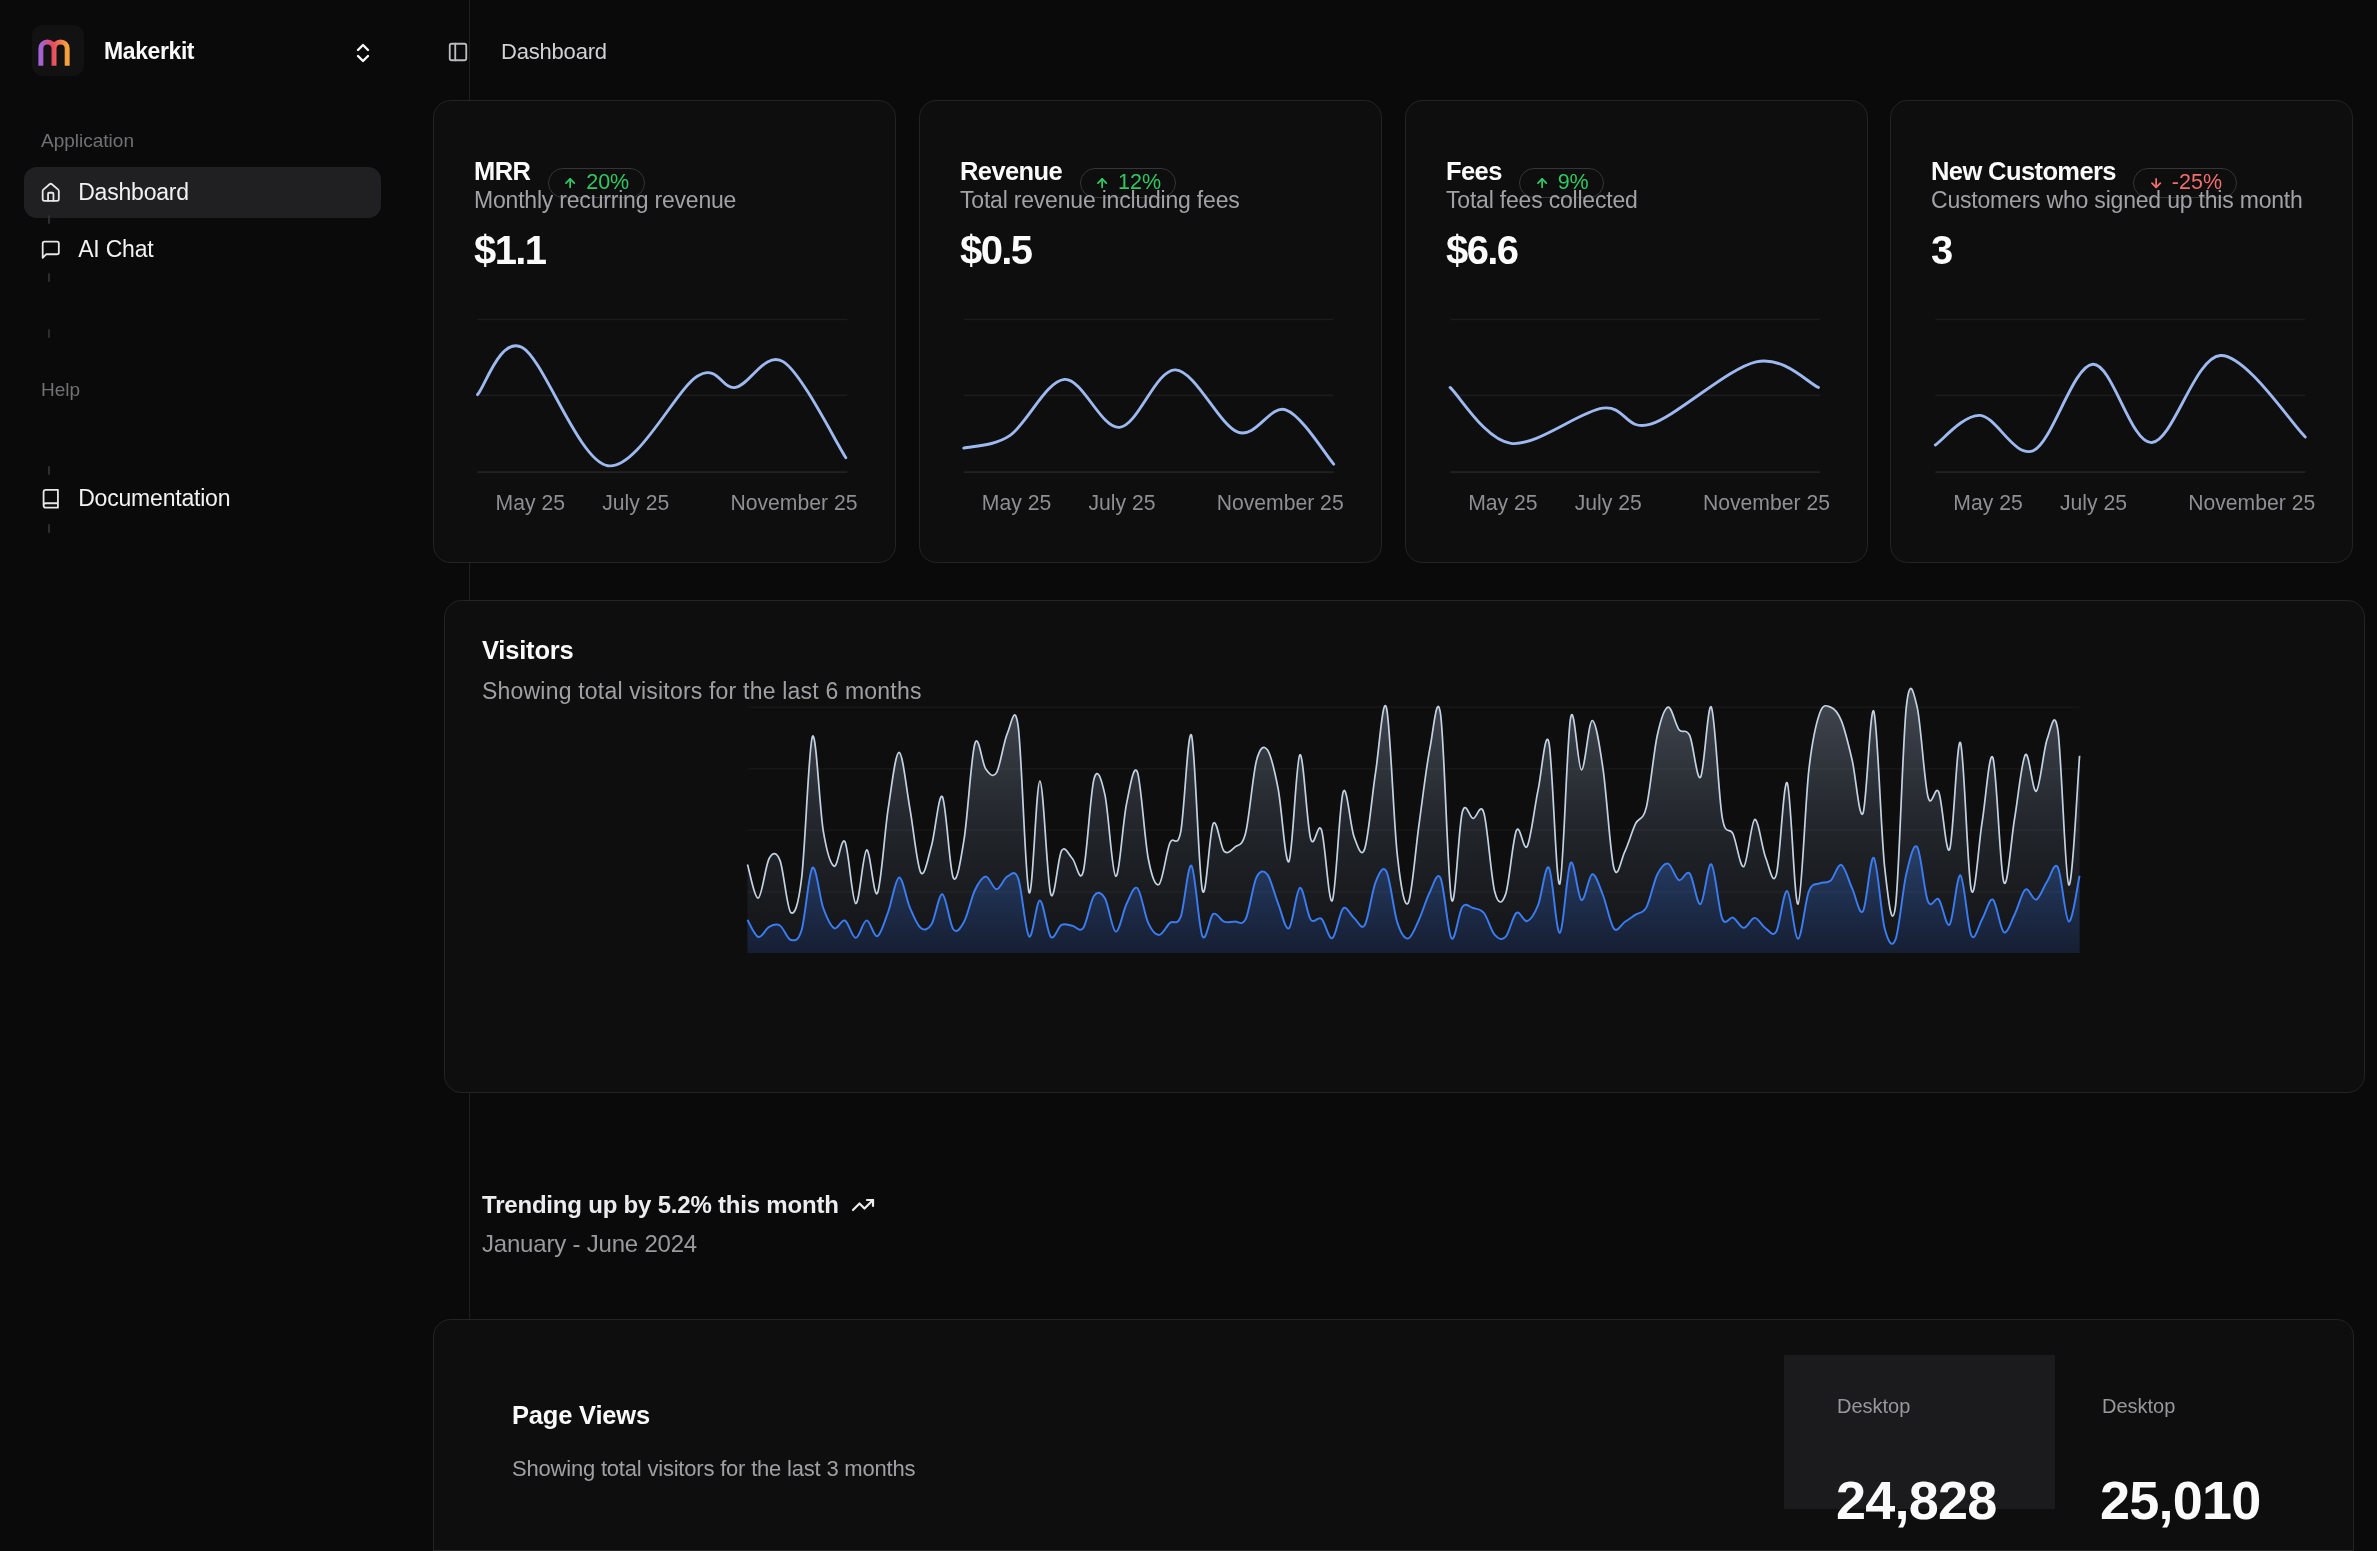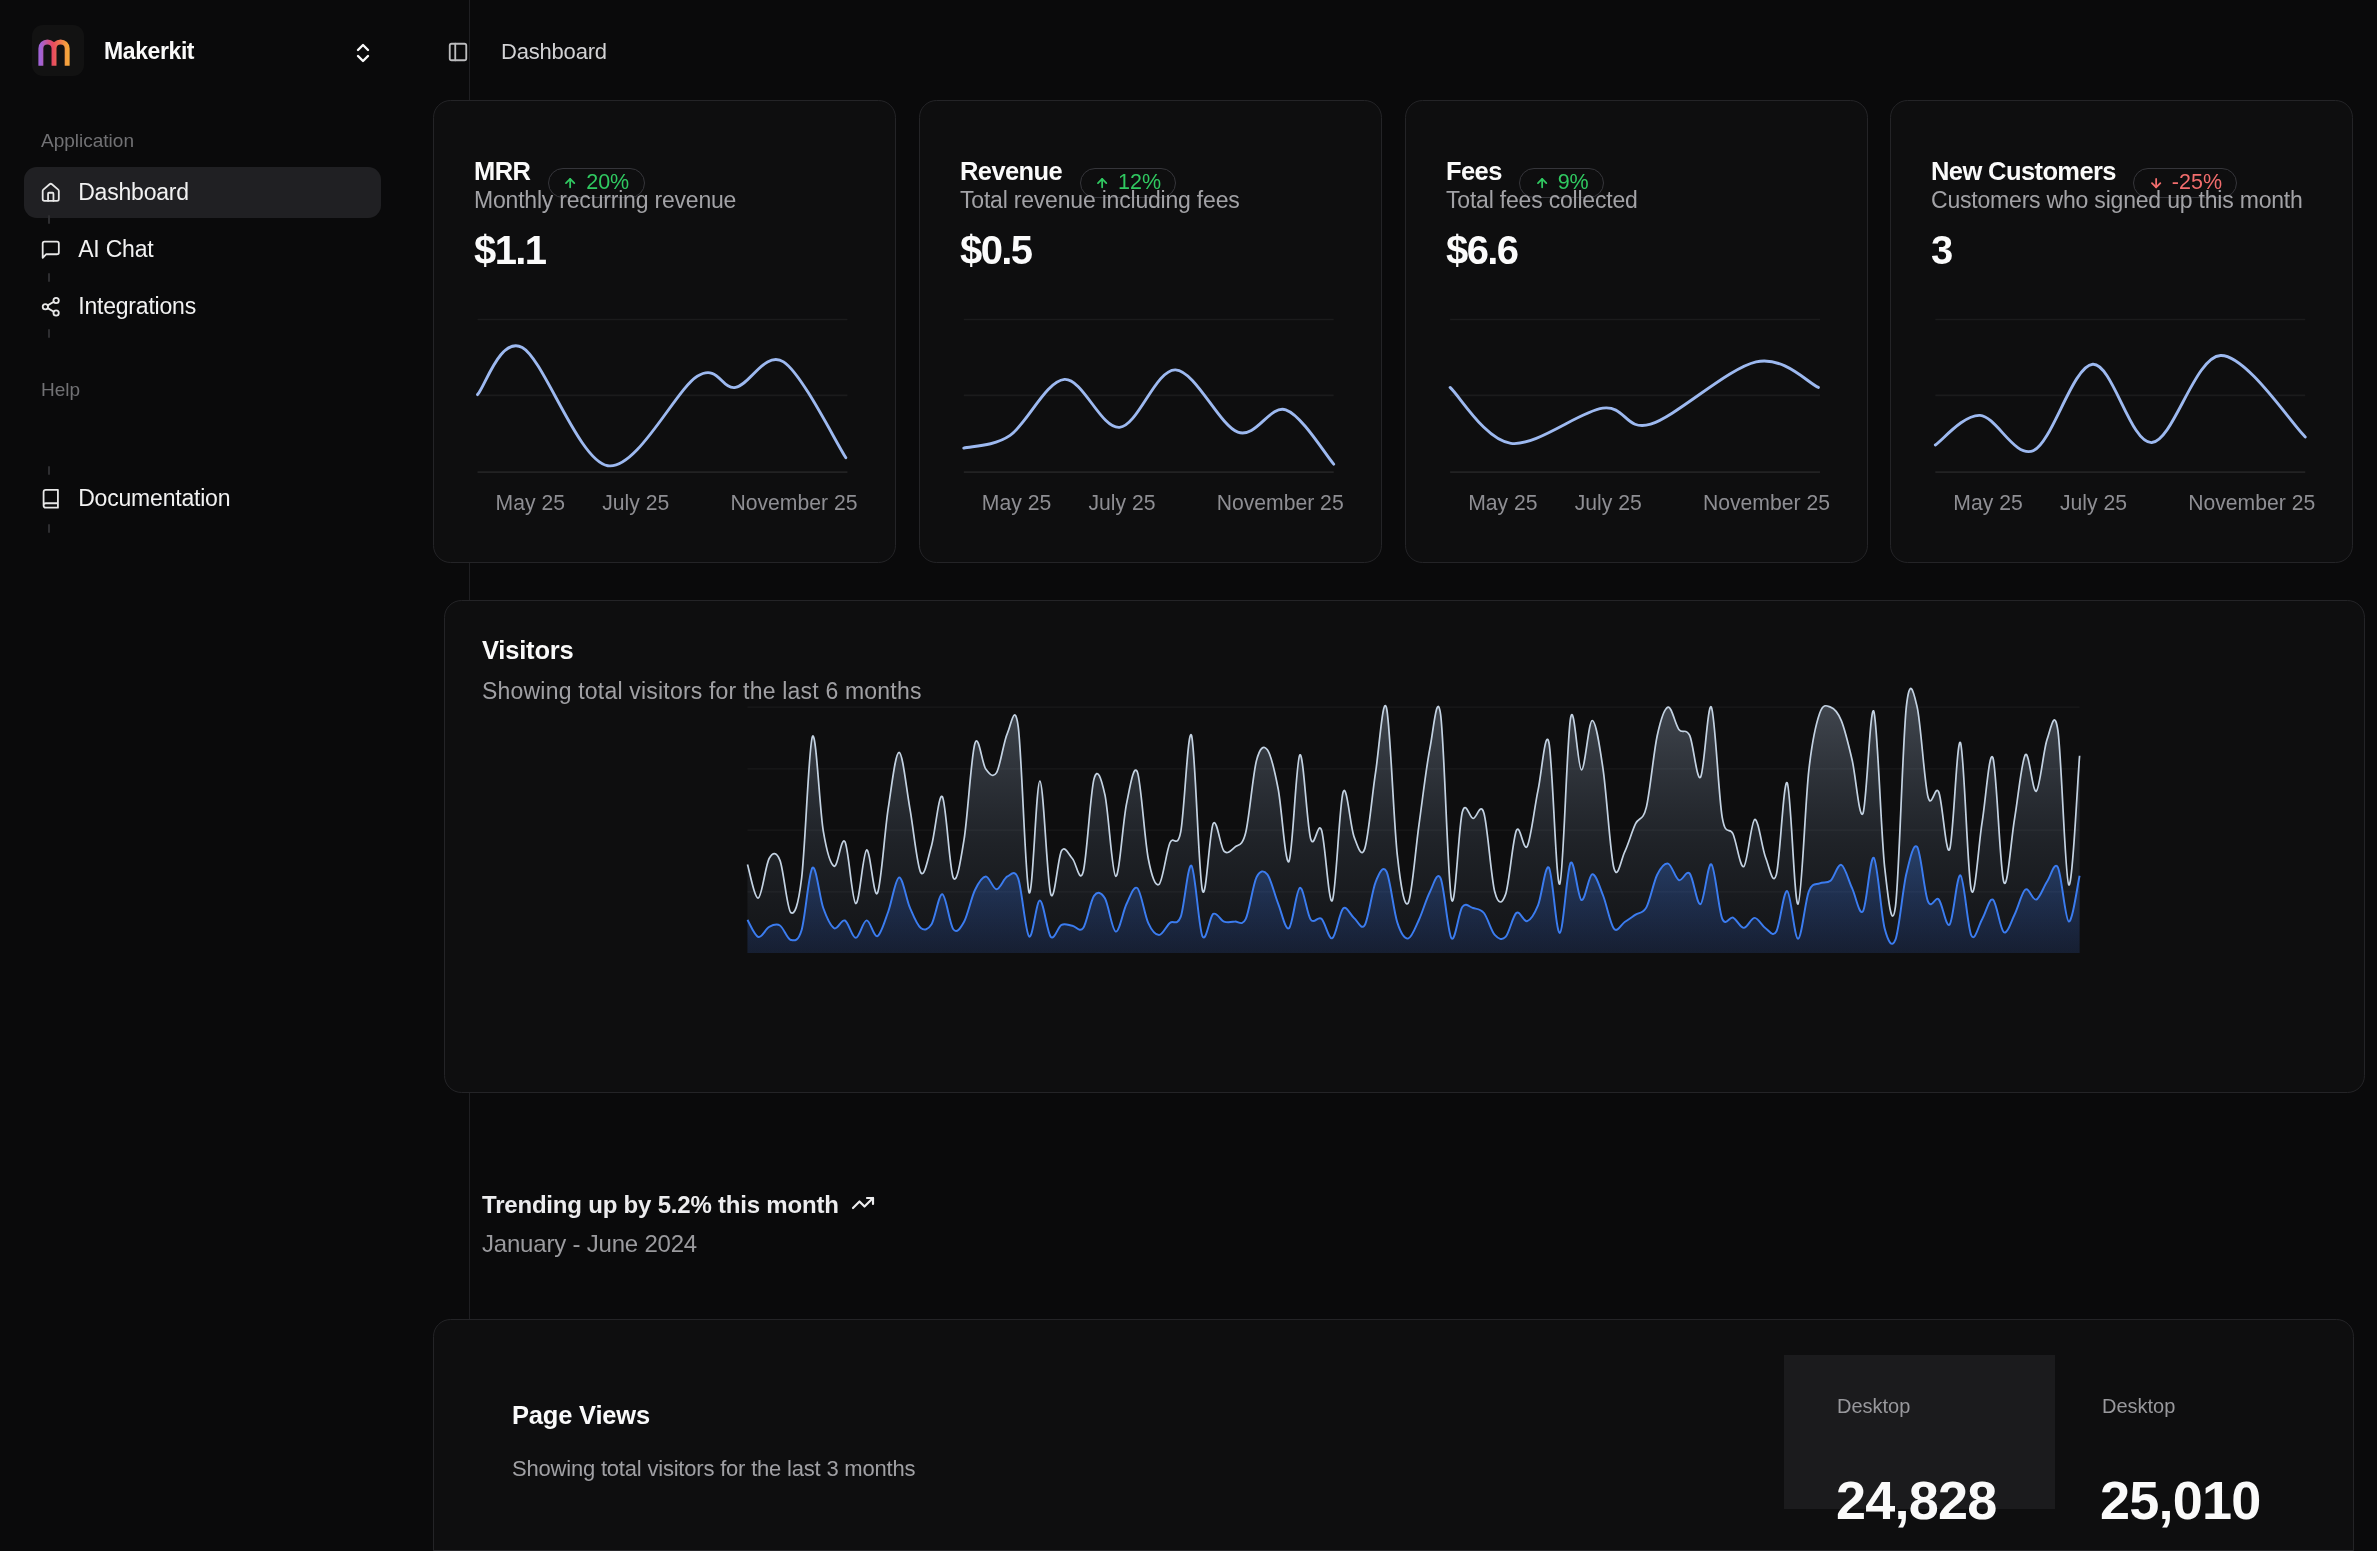--- a/index.html
+++ b/index.html
@@ -17,21 +17,21 @@
 .card { position:absolute; background:#0e0e0f; border:1.6px solid #242427; border-radius:17.5px; }
 .cardsvg { position:absolute; left:-1.6px; top:-1.6px; width:calc(100% + 3.2px); height:calc(100% + 3.2px); }
 .trow { position:absolute; left:40px; top:44px; display:flex; align-items:center; gap:17.5px; }
 .ctitle { font-size:25.5px; font-weight:600; color:#fafafa; letter-spacing:-0.6px; }
 .badge { display:inline-flex; align-items:center; gap:8.8px; height:29.5px; padding:0 14.3px;
   border:1.6px solid #35353a; border-radius:796px; font-size:21.5px; font-weight:500;margin-top:23px; }
 .csub { position:absolute; left:40px; top:86px; font-size:23px; color:#a2a2a6; letter-spacing:-0.2px; }
 .cval { position:absolute; left:40px; top:127px; font-size:40px; font-weight:700; color:#fbfbfb; letter-spacing:-1.6px; }
 #vtitle { position:absolute; left:37px; top:35px; font-size:25.5px; font-weight:600; color:#fafafa; letter-spacing:-0.2px; }
 #vsub { position:absolute; left:37px; top:77px; font-size:23px; color:#a0a0a4; letter-spacing:0.2px; }
-#vtrend { position:absolute; left:37px; top:590px; font-size:24px; font-weight:700; color:#ececee; display:flex; gap:12.8px; letter-spacing:-0.2px; }
+#vtrend { position:absolute; left:37px; top:590px; font-size:24px; font-weight:700; color:#ececee; display:flex; align-items:center; gap:12.8px; letter-spacing:-0.2px; }
 #vrange { position:absolute; left:37px; top:629px; font-size:24px; color:#9a9a9e; letter-spacing:-0.2px; }
 #pvtitle { position:absolute; left:78px; top:81px; font-size:25.5px; font-weight:600; color:#fafafa; letter-spacing:-0.2px; }
 #pvsub { position:absolute; left:78px; top:122px; font-size:22px; color:#a0a0a4; letter-spacing:-0.2px;margin-top:14px; }
 .statbox { position:absolute; top:35px; width:271px; height:154px; }
 .statlab { position:absolute; left:53px; top:40px; font-size:20px; color:#98989c; }
 .statval { position:absolute; left:52px; top:70px; font-size:54px; font-weight:700; color:#fafafa; letter-spacing:-0.8px;margin-top:44px; }
 </style></head>
 <body>
 <div id="sidebar">
   <div id="logo"><svg width="52" height="51" viewBox="0 0 65 64">
@@ -60,32 +60,20 @@
       <span class="nlab">Dashboard</span>
     </div>
   <div class="nav" style="top:224px;">
       <span class="nico">
         <svg width="21.5" height="21.5" viewBox="0 0 24 24" fill="none" stroke="#e8e8e8" stroke-width="2" stroke-linecap="round" stroke-linejoin="round">
           <path d="M21 15a2 2 0 0 1-2 2H7l-4 4V5a2 2 0 0 1 2-2h14a2 2 0 0 1 2 2z"></path>
         </svg>
       </span>
       <span class="nlab">AI Chat</span>
     </div>
-  <div class="nav" style="top:281px;">
-      <span class="nico">
-        <svg width="21.5" height="21.5" viewBox="0 0 24 24" fill="none" stroke="#e8e8e8" stroke-width="2" stroke-linecap="round" stroke-linejoin="round">
-          <circle cx="18" cy="5" r="3"></circle>
-          <circle cx="6" cy="12" r="3"></circle>
-          <circle cx="18" cy="19" r="3"></circle>
-          <path d="m8.59 13.51 6.83 3.98"></path>
-          <path d="m15.41 6.51-6.82 3.98"></path>
-        </svg>
-      </span>
-      <span class="nlab">Integrations</span>
-    </div>
   <div class="raildash" style="top:215px"></div>
     <div class="raildash" style="top:273px"></div>
     <div class="raildash" style="top:329px"></div>
   <div class="slabel" style="top:379px">Help</div>
   <div class="nav" style="top:473px;">
       <span class="nico">
         <svg width="21.5" height="21.5" viewBox="0 0 24 24" fill="none" stroke="#e8e8e8" stroke-width="2" stroke-linecap="round" stroke-linejoin="round">
           <path d="M4 19.5v-15A2.5 2.5 0 0 1 6.5 2H20v20H6.5a2.5 2.5 0 0 1 0-5H20"></path>
         </svg>
       </span>

